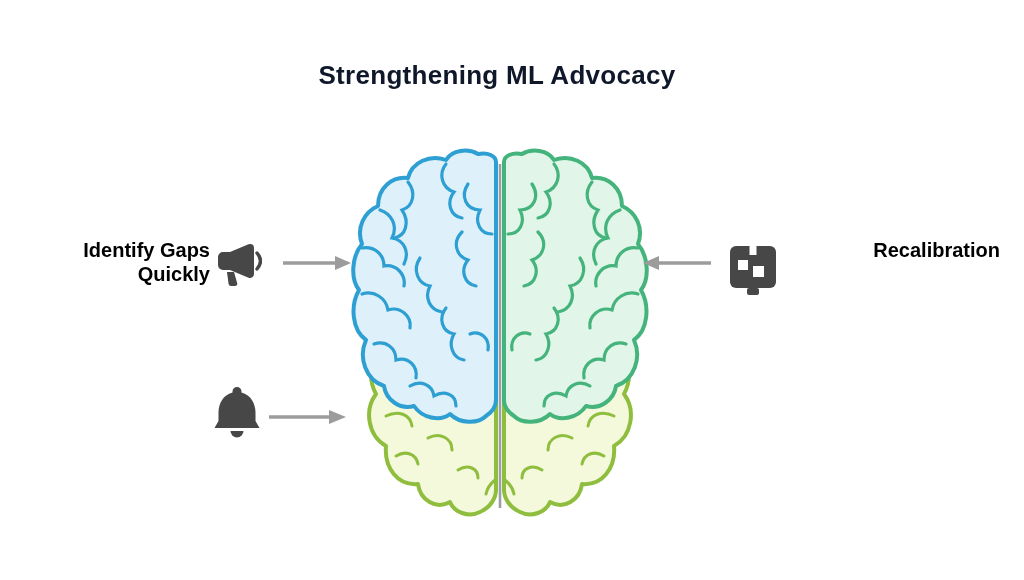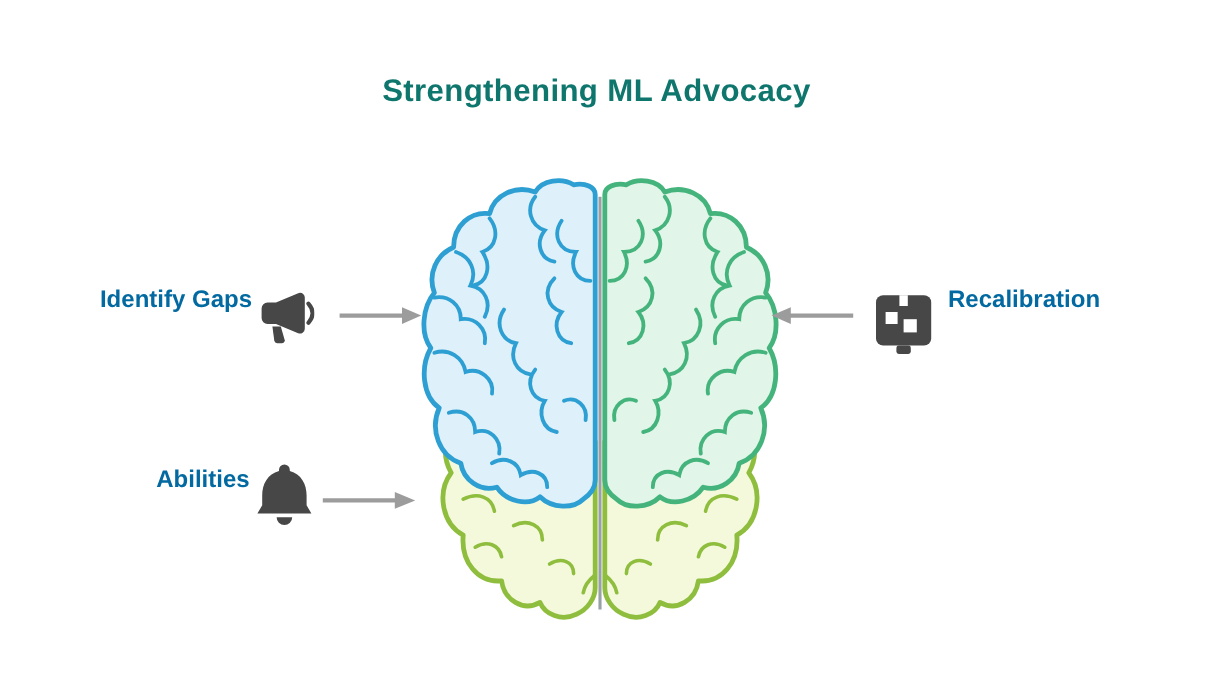--- a/index.html
+++ b/index.html
@@ -7,27 +7,27 @@
     width:1024px;height:580px;position:relative;overflow:hidden;
     background:#ffffff;
     font-family:"Liberation Sans", sans-serif;
     color:#4a4a4a;
   }
   .abs{position:absolute;}
   .title{
     left:257px;top:60px;width:480px;
     text-align:center;
     font-size:26px;font-weight:700;letter-spacing:.3px;
-    color:#0f766e;
+    color:#0f172a;
   }
   .label{
-    font-size:20px;font-weight:700;line-height:24px;color:#0369a1;
+    font-size:20px;font-weight:700;line-height:24px;color:#000000;
   }
   .label-left{left:30px;top:238px;width:180px;text-align:right;}
-  .label-right{left:790px;top:238px;width:210px;text-align:left;}
+  .label-right{left:790px;top:238px;width:210px;text-align:right;}
   .label-bottom{left:28px;top:388px;width:180px;text-align:right;}
   .icon{display:block;}
   
   .f-blue{fill:#DEF0FA;stroke:#2D9FD2;stroke-width:4;stroke-linejoin:round;}
   .s-blue{fill:none;stroke:#2D9FD2;stroke-width:3.2;stroke-linecap:round;}
   .f-green{fill:#E1F5E8;stroke:#44B47C;stroke-width:4;stroke-linejoin:round;}
   .s-green{fill:none;stroke:#44B47C;stroke-width:3.2;stroke-linecap:round;}
   .f-yellow{fill:#F4F9DC;stroke:#8FBE3E;stroke-width:4;stroke-linejoin:round;}
   .s-olive{fill:none;stroke:#8FBE3E;stroke-width:3;stroke-linecap:round;}
   .arrow-line{stroke:#9C9C9C;stroke-width:3.6;}
@@ -85,20 +85,21 @@
   <g transform="translate(300,0) scale(-1,1)">
     <use href="#p-bottom" class="f-yellow"></use>
     <use href="#p-bottom-sulci" class="s-olive"></use>
     <use href="#p-top" class="f-green"></use>
     <use href="#p-top-sulci" class="s-green"></use>
   </g>
 </svg>
 
 <div class="abs label label-left">
   <div>Identify Gaps</div>
+  <div>Quickly</div>
 </div>
 <svg class="abs icon" style="left:216px;top:240px;" width="46" height="48" viewBox="0 0 46 48">
   <path class="icon-dark" d="M34 4 a4 4 0 0 1 4 4 v26 a4 4 0 0 1 -5.5 3.7 L14 30 H7 a5 5 0 0 1 -5 -5 V17 a5 5 0 0 1 5 -5 h7 L32.5 4.3 A4 4 0 0 1 34 4 z"></path>
   <path class="icon-dark" d="M11 32 h7 l3.4 12 a2.5 2.5 0 0 1 -2.4 2 h-4 a2.5 2.5 0 0 1 -2.4 -2 z"></path>
   <path d="M41 13 q7 8 0 16" fill="none" stroke="#474747" stroke-width="3.4" stroke-linecap="round"></path>
 </svg>
 <svg class="abs" style="left:282px;top:255px;" width="70" height="16">
   <line class="arrow-line" x1="1" y1="8" x2="55" y2="8"></line>
   <path class="arrow-head" d="M53,1 L69,8 L53,15 Z"></path>
 </svg>
@@ -112,21 +113,20 @@
   <rect class="icon-hole" x="21.5" y="4" width="7" height="9"></rect>
   <rect class="icon-hole" x="10" y="18" width="10" height="10"></rect>
   <rect class="icon-hole" x="25" y="24" width="11" height="11"></rect>
   <rect class="icon-dark" x="19" y="46" width="12" height="7" rx="2"></rect>
 </svg>
 <div class="abs label label-right">
   <div>Recalibration</div>
 </div>
 
 <div class="abs label label-bottom">
-  <div>Abilities</div>
 </div>
 <svg class="abs icon" style="left:214px;top:385px;" width="46" height="58" viewBox="0 0 46 58">
   <path class="icon-dark" d="M23 2 a4.5 4.5 0 0 1 4.5 4.5 v1 C37 10 41.5 18.5 41.5 28 v8 l4 7 H.5 l4 -7 v-8 C4.5 18.5 9 10 18.5 7.5 v-1 A4.5 4.5 0 0 1 23 2 z"></path>
   <path class="icon-dark" d="M16.5 46 a6.5 6.5 0 0 0 13 0 z"></path>
 </svg>
 <svg class="abs" style="left:268px;top:409px;" width="80" height="16">
   <line class="arrow-line" x1="1" y1="8" x2="63" y2="8"></line>
   <path class="arrow-head" d="M61,1 L78,8 L61,15 Z"></path>
 </svg>
 

